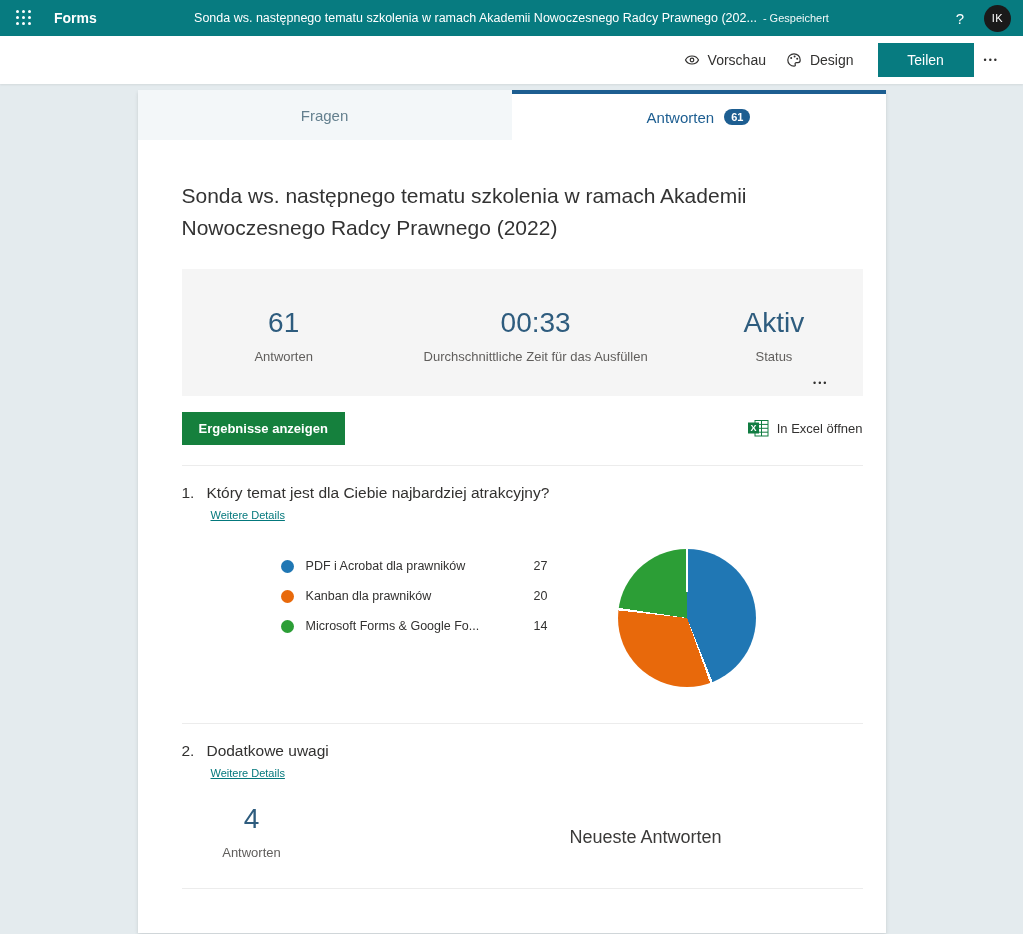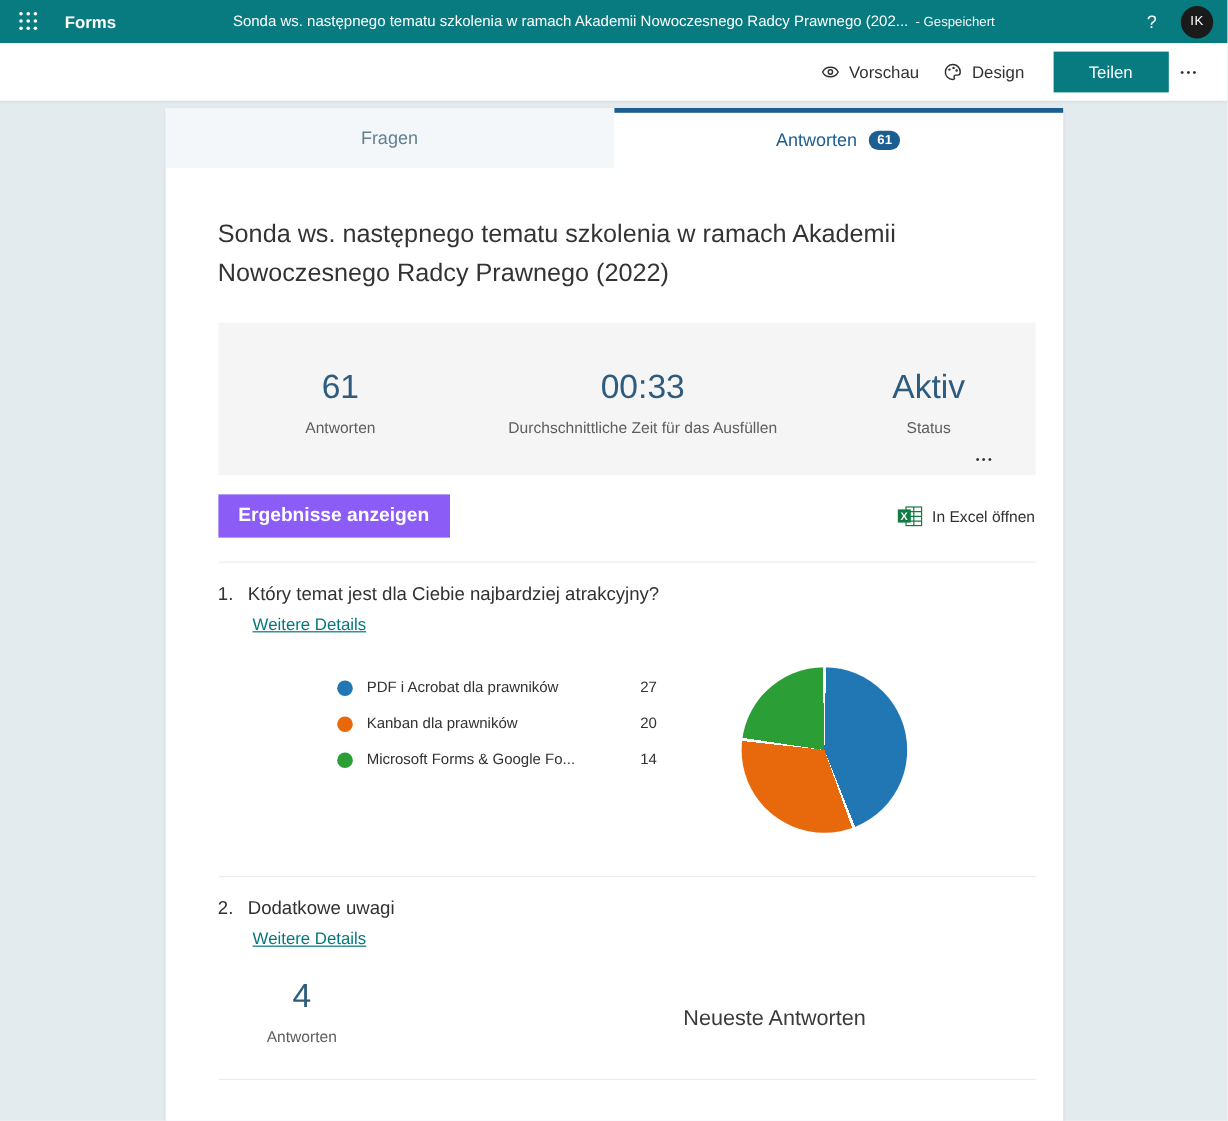--- a/index.html
+++ b/index.html
@@ -56,29 +56,29 @@
     margin-top:40px; max-width:620px; }
   
   .stats { background:#f5f5f5; margin-top:26px; margin-right:-21px; padding:38px 0 8px; }
   .stats-row { display:grid; grid-template-columns:30% 44% 26%; text-align:center; }
   .stat-value { font-size:28px; color:#2e5c7e; }
   .stat-label { font-size:13px; color:#605e5c; margin-top:10px; }
   .stats-more { text-align:right; padding:14px 34px 0 0; font-size:9px;
     letter-spacing:2px; color:#323130; cursor:pointer; }
   
   .actions { display:flex; justify-content:space-between; align-items:center; margin-top:16px; margin-right:-21px;}
-  .results-btn { background:#8b5cf6; color:#fff; font-size:16px; font-weight:700;
+  .results-btn { background:#15803d; color:#fff; font-size:13px; font-weight:700;
     padding:9px 17px; border:none; cursor:pointer; }
   .excel-link { display:flex; align-items:center; gap:8px; font-size:13px;
     color:#323130; cursor:pointer; }
   .divider { border:none; border-top:1px solid #ececec; margin:20px -21px 0 0; }
   
   .question { padding-top:18px; }
   .q-row { display:flex; gap:12px; font-size:15.5px; color:#323130; }
-  .details-link { display:inline-block; margin:7px 0 0 29px; font-size:14px;
+  .details-link { display:inline-block; margin:7px 0 0 29px; font-size:11px;
     color:#03787c; text-decoration:underline; cursor:pointer; }
   .q1-body { display:flex; align-items:flex-start; margin-top:26px; margin-bottom:26px; }
   .legend { margin-left:29px; flex:1; padding-top:10px; }
   .legend-row { display:flex; align-items:center; margin-bottom:16px;justify-content:center; }
   .legend-dot { width:13px; height:13px; border-radius:50%; flex:0 0 13px; }
   .legend-label { font-size:12.5px; margin-left:12px; width:228px; color:#323130; }
   .legend-count { font-size:12.5px; color:#323130; }
   .pie { width:138px; height:138px; border-radius:50%; margin:0 86px 10px 0; }
   .q2-body { display:flex; margin-top:22px; margin-bottom:28px; }
   .q2-left { width:140px; text-align:center; }

